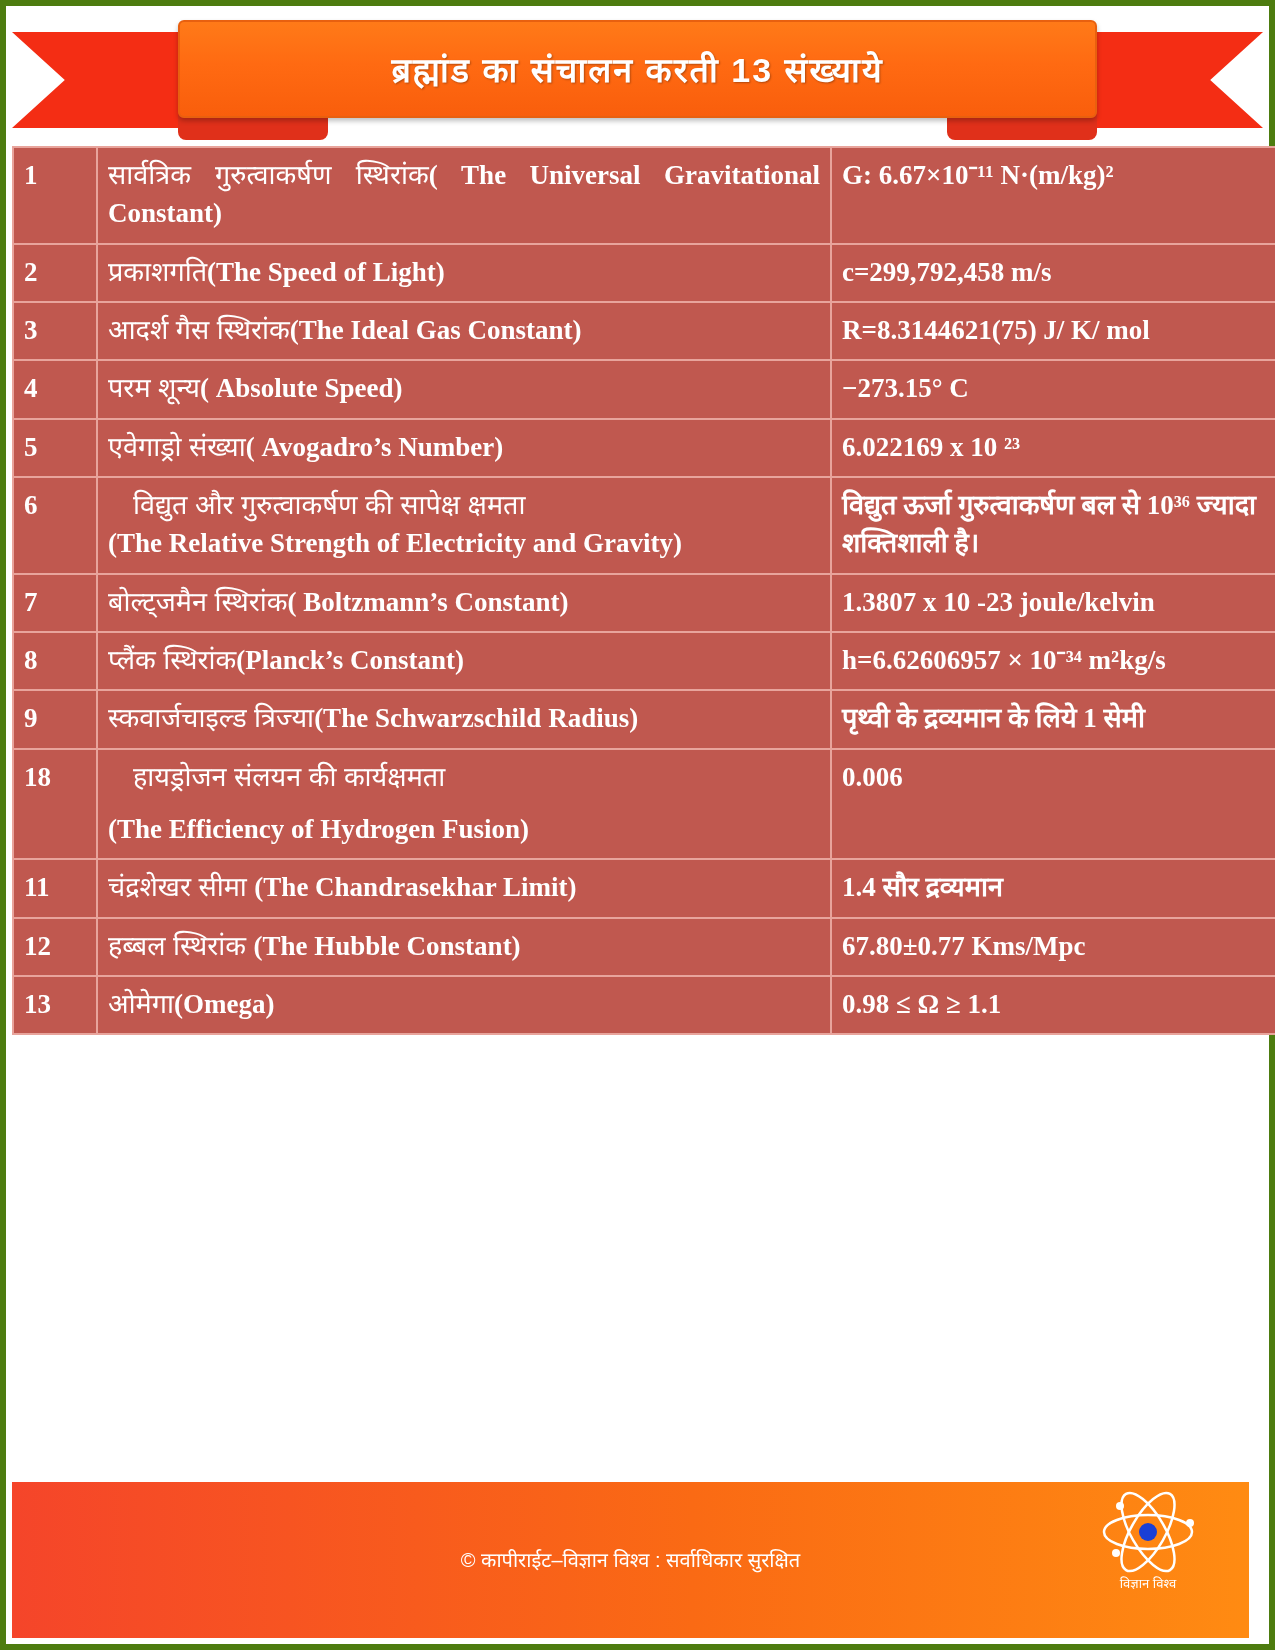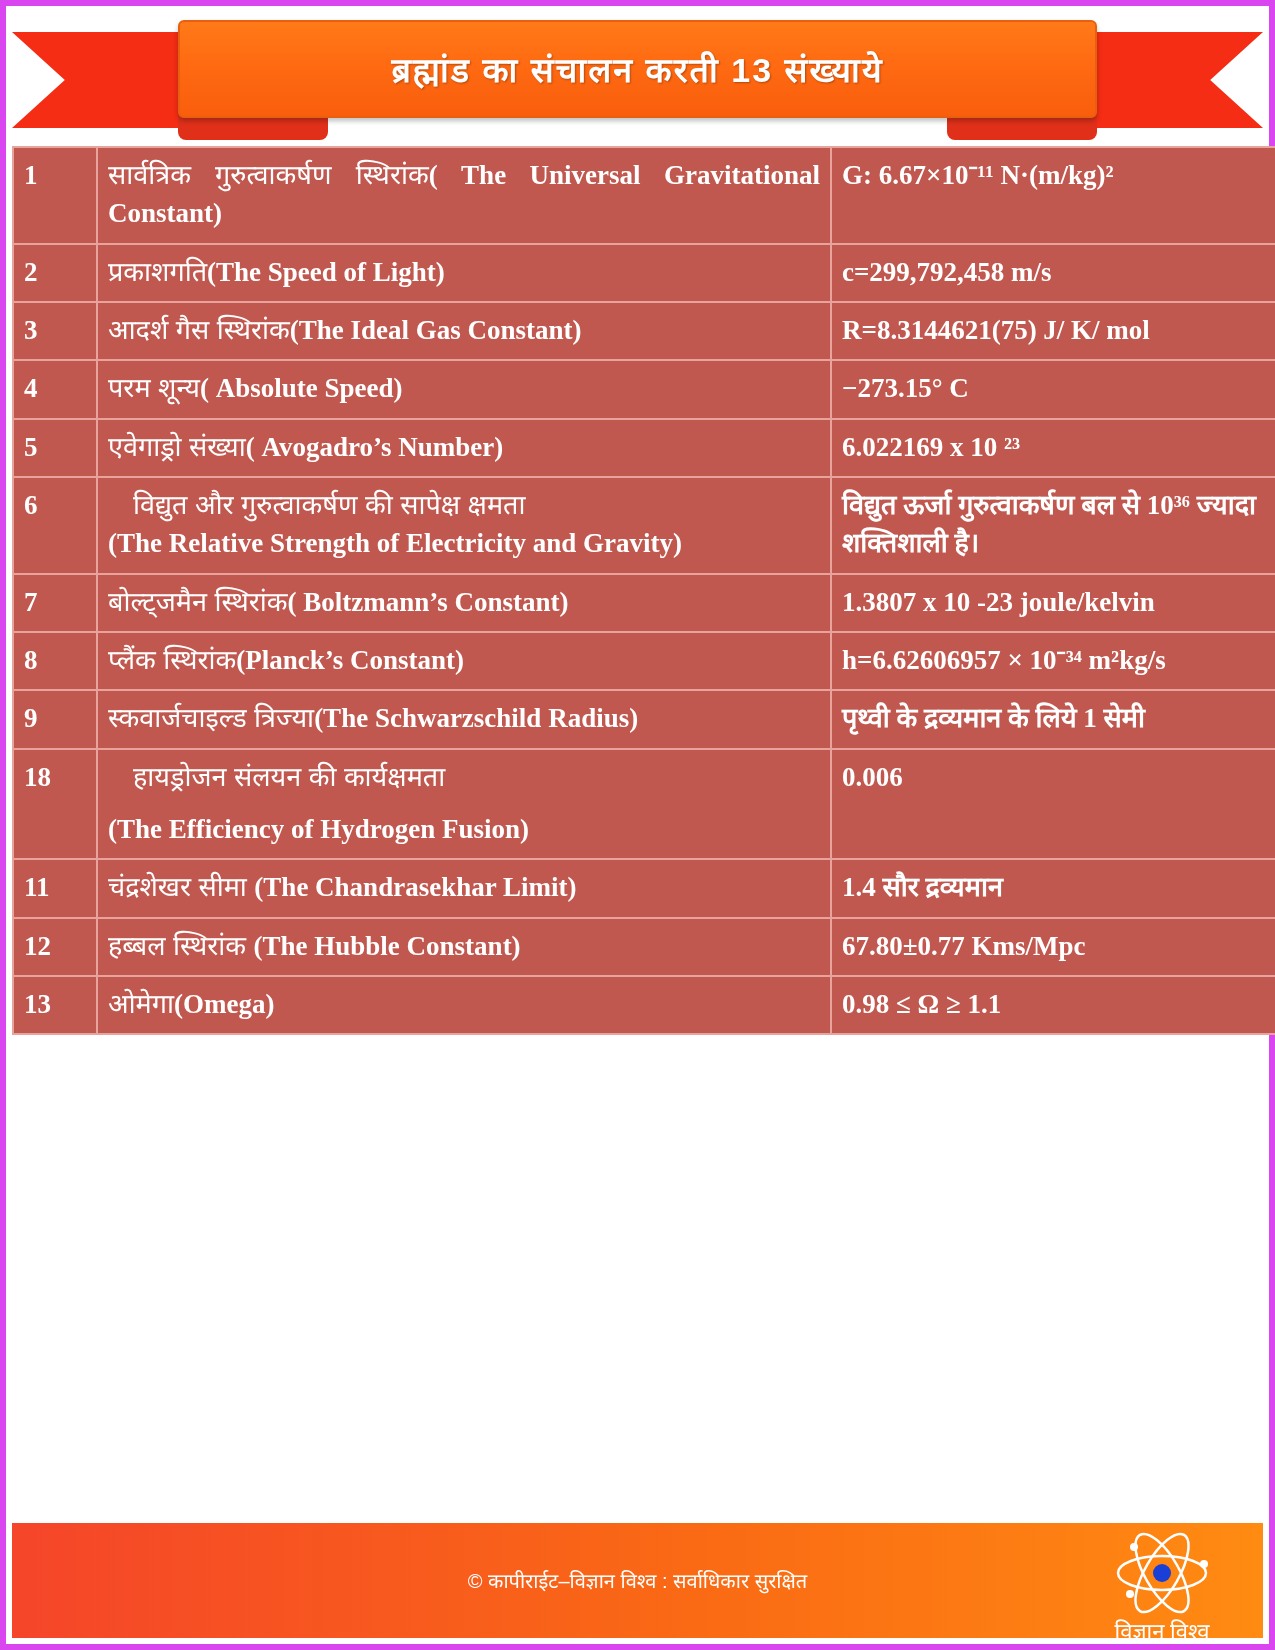--- a/index.html
+++ b/index.html
@@ -11,21 +11,21 @@
     height: 1650px;
     background: #ffffff;
     font-family: "Liberation Serif", serif;
     overflow: hidden;
   }
   .page {
     position: relative;
     width: 1275px;
     height: 1650px;
     box-sizing: border-box;
-    border: 6px solid #d946ef;
+    border: 6px solid #4d7c0f;
     background: #ffffff;
   }
 
   
   .banner-wrap {
     position: relative;
     height: 140px;
     background: #ffffff;
   }
   .ribbon-left, .ribbon-right {
@@ -113,23 +113,23 @@
     font-family: Liberation Sans, sans-serif;
     font-weight: normal;
   }
   .blk { display: block; margin-left: 25px; }
   .sp { display: block; height: 14px; }
 
   
   .footer {
     position: absolute;
     left: 6px;
-    right: 6px;
+    right: 20px;
     bottom: 6px;
-    height: 115px;
+    height: 156px;
     background: linear-gradient(90deg, #f5452a 0%, #fa6a14 55%, #ff8b12 100%);
     display: flex;
     align-items: center;
     justify-content: center;
   }
   .footer-text {
     text-align: center;
     color: #ffffff;
     font-size: 20px;
     font-family: "Liberation Sans", sans-serif;
@@ -146,22 +146,22 @@
     width: 150px;
     text-align: center;
     color: #ffffff;
   }
   .atom {
     width: 110px;
     height: 84px;
     margin: 0 auto;
   }
   .logo-label {
-    font-size: 22px;
-    font-family: Liberation Serif, serif;
+    font-size: 13px;
+    font-family: Liberation Sans, sans-serif;
   }
 </style>
 </head>
 <body>
 
 <div class="page">
 
   <div class="banner-wrap">
     <div class="ribbon-left"></div>
     <div class="ribbon-right"></div>

